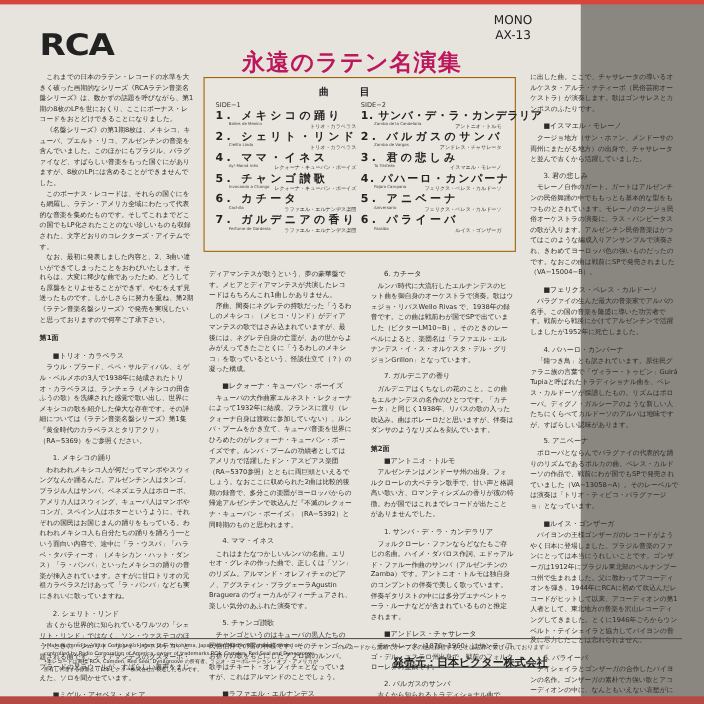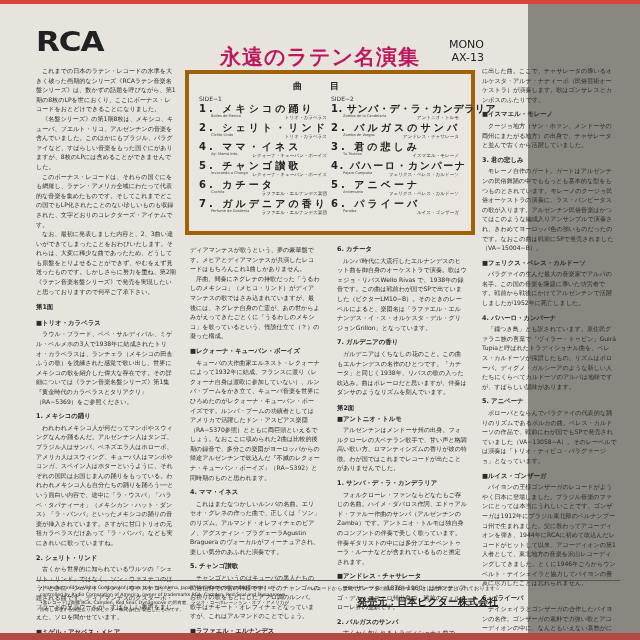--- a/index.html
+++ b/index.html
@@ -1,33 +1,33 @@
 <!DOCTYPE html>
 <html><head>
 <meta charset="utf-8">
 <style>
   html,body{margin:0;padding:0;}
   body{width:640px;height:640px;overflow:hidden;background:#8a8680;font-family:"DejaVu Sans","Liberation Sans",sans-serif;}
   .sheet{position:absolute;left:0;top:0;width:528px;height:640px;background:#e7e4dd;}
   .topband{position:absolute;left:0;top:0;width:640px;height:4px;background:#d8453a;}
   .botband{position:absolute;left:0;top:633px;width:640px;height:7px;background:#b54a45;}
   .logo{position:absolute;left:36px;top:26px;font-family:"DejaVu Sans",sans-serif;font-weight:bold;font-size:27px;letter-spacing:-1px;color:#222;transform:scaleX(1.15);transform-origin:left top;}
-  .mono{position:absolute;right:44px;top:38px;text-align:right;color:#222;font-size:11px;line-height:13px;}
+  .mono{position:absolute;right:44px;top:12px;text-align:center;color:#222;font-size:11px;line-height:13px;}
   .mono .code{font-size:11px;}
   .subtitle{position:absolute;left:0;width:640px;top:30px;text-align:center;font-size:11px;color:#333;letter-spacing:1px;}
   .title{position:absolute;left:0;width:640px;top:43px;text-align:center;font-size:21px;font-weight:bold;color:#be185d;font-family:"DejaVu Serif",serif;letter-spacing:1px;}
   .col{position:absolute;font-size:6.1px;line-height:9.6px;color:#2b2b2b;}
   .col p{margin:0;text-indent:1em;}
   .col h4{margin:7px 0 1px 0;font-size:6.4px;font-weight:bold;}
-  .col h5{margin:6px 0 1px 0;font-size:6.4px;font-weight:bold;}
+  .col h5{margin:6px 0 1px 12px;font-size:6.4px;font-weight:normal;}
   .col1{left:36px;top:66px;width:140px;}
   .col2{left:190px;top:245px;width:130px;}
   .col3{left:337px;top:245px;width:130px;}
   .col4{left:482px;top:66px;width:135px;}
-  .tracklist{position:absolute;left:185px;top:70px;width:282px;height:157px;border:4px solid #a16207;background:#e9e6df;}
+  .tracklist{position:absolute;left:185px;top:70px;width:282px;height:157px;border:1px solid #a16207;background:#e9e6df;}
   .tracklist .hdr{position:absolute;left:0;width:100%;top:6px;text-align:center;font-size:9px;font-weight:bold;letter-spacing:28px;color:#222;}
   .side{position:absolute;top:21px;width:128px;}
   .side.s1{left:10px;}
   .side.s2{left:142px;}
   .side .sl{font-size:6px;color:#333;margin-bottom:1px;}
   .trk{height:19px;position:relative;}
   .trk .t{font-size:10px;font-weight:bold;color:#222;letter-spacing:3px;white-space:nowrap;line-height:11px;}
   .trk .o{font-size:3.6px;color:#444;position:absolute;left:12px;top:11px;}
   .trk .a{font-size:4.6px;color:#333;position:absolute;right:0;top:12px;white-space:nowrap;}
   .rule{position:absolute;left:36px;width:584px;top:580px;height:1px;background:#555;}

